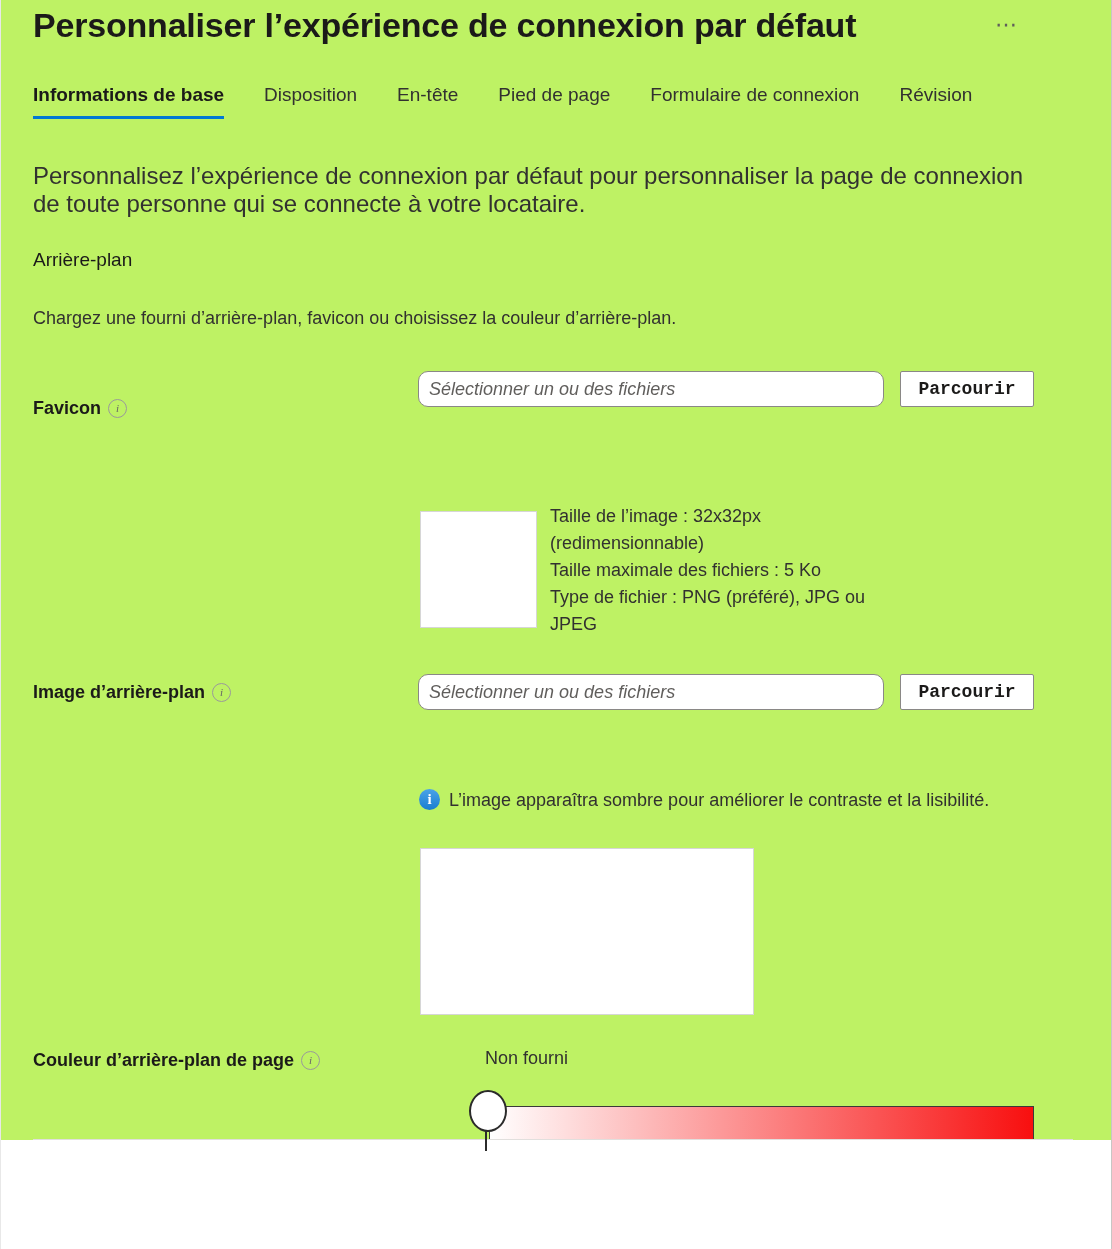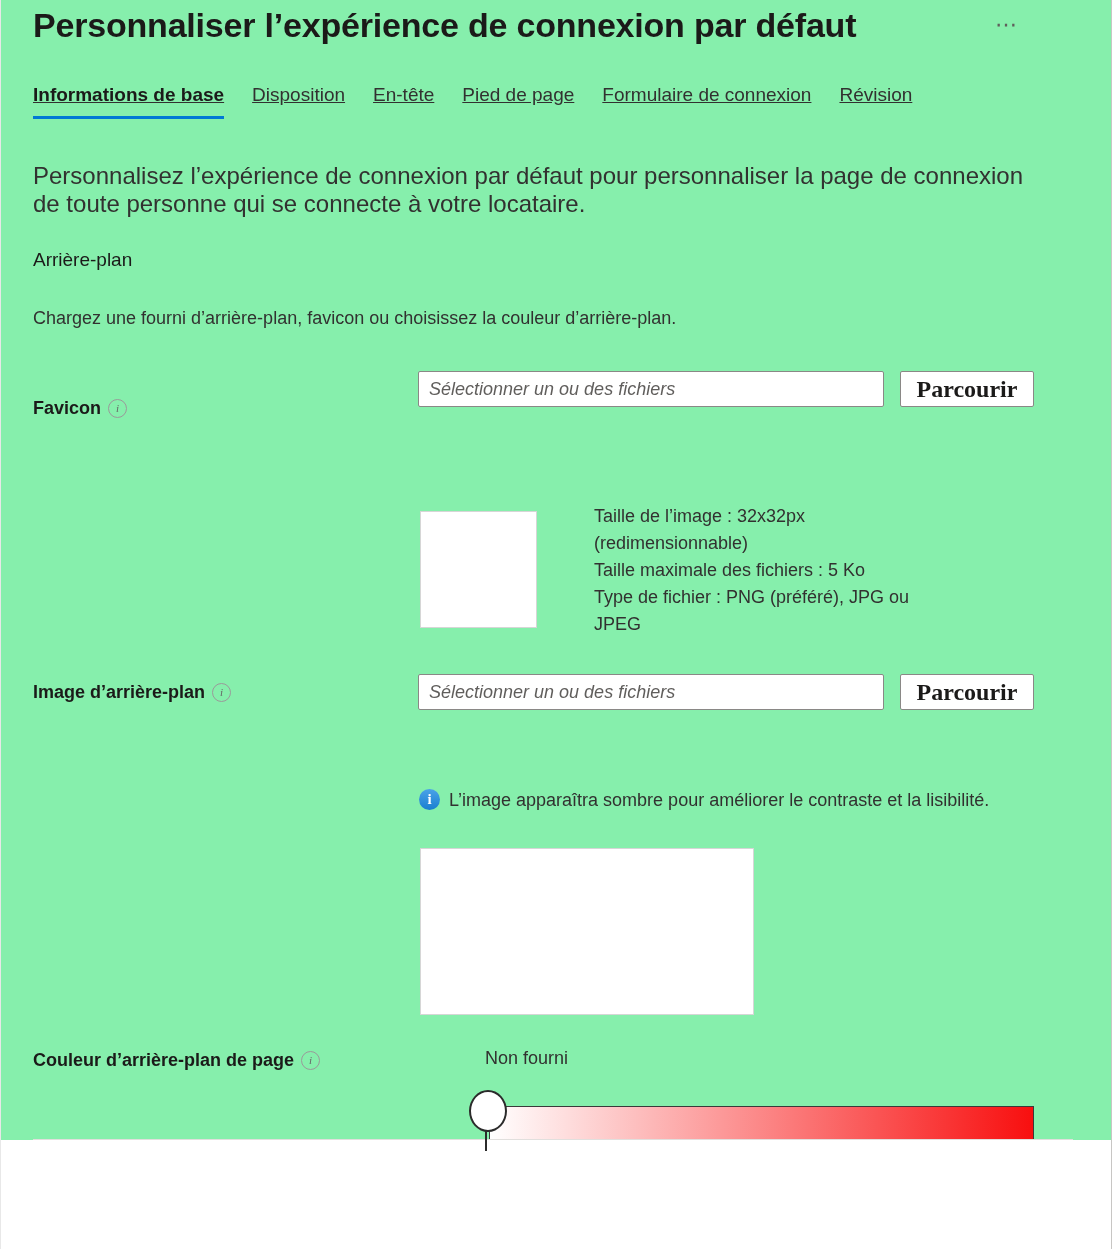--- a/index.html
+++ b/index.html
@@ -8,21 +8,21 @@
     background: #ffffff;
   }
   body {
     font-family: "Liberation Sans", sans-serif;
     color: #323130;
   }
   .screen {
     position: relative;
     width: 1112px;
     height: 1249px;
-    background: #86efac;
+    background: #bef264;
     overflow: hidden;
     box-sizing: border-box;
     border-right: 1px solid #c8c6c4;
     border-left: 1px solid #e8e8e8;
   }
 
   
   .page-title {
     position: absolute;
     left: 32px;
@@ -47,22 +47,21 @@
     user-select: none;
   }
 
   
   .tabs {
     position: absolute;
     left: 32px;
     top: 84px;
     display: flex;
     align-items: flex-end;
-    gap: 0px;
-    text-decoration: underline;
+    gap: 12px;
   }
   .tab {
     font-size: 19px;
     color: #323130;
     padding: 0 14px 13px 14px;
     cursor: pointer;
     white-space: nowrap;
     position: relative;
   }
   .tab:first-child { padding-left: 0; }
@@ -133,61 +132,60 @@
     font-family: "Liberation Serif", serif;
     line-height: 1;
     cursor: pointer;
   }
 
   .file-input {
     position: absolute;
     height: 36px;
     box-sizing: border-box;
     border: 1px solid #8a8886;
-    border-radius: 2px;
+    border-radius: 10px;
     background: #ffffff;
     font-family: "Liberation Sans", sans-serif;
     font-size: 18px;
     font-style: italic;
     color: #605e5c;
     padding: 16px 10px;
     outline: none;
   }
   .file-input::placeholder {
     color: #605e5c;
     font-style: italic;
     opacity: 1;
   }
   .browse-btn {
     position: absolute;
     height: 36px;
     box-sizing: border-box;
     border: 1px solid #8a8886;
     border-radius: 2px;
     background: #ffffff;
-    font-family: Liberation Serif, serif;
-    font-size: 24px;
+    font-family: Liberation Mono, monospace;
+    font-size: 18px;
     font-weight: 600;
     color: #1b1a19;
     cursor: pointer;
   }
 
   
   .preview-box {
     position: absolute;
     box-sizing: border-box;
     border: 1px solid #d6d6d6;
     background: #ffffff;
   }
   .preview-text {
     position: absolute;
     font-size: 18px;
     line-height: 27px;
     color: #323130;
-    margin-left: 44px;
   }
 
   
   .info-msg {
     position: absolute;
     left: 418px;
     top: 787px;
     width: 600px;
     display: flex;
     align-items: flex-start;

